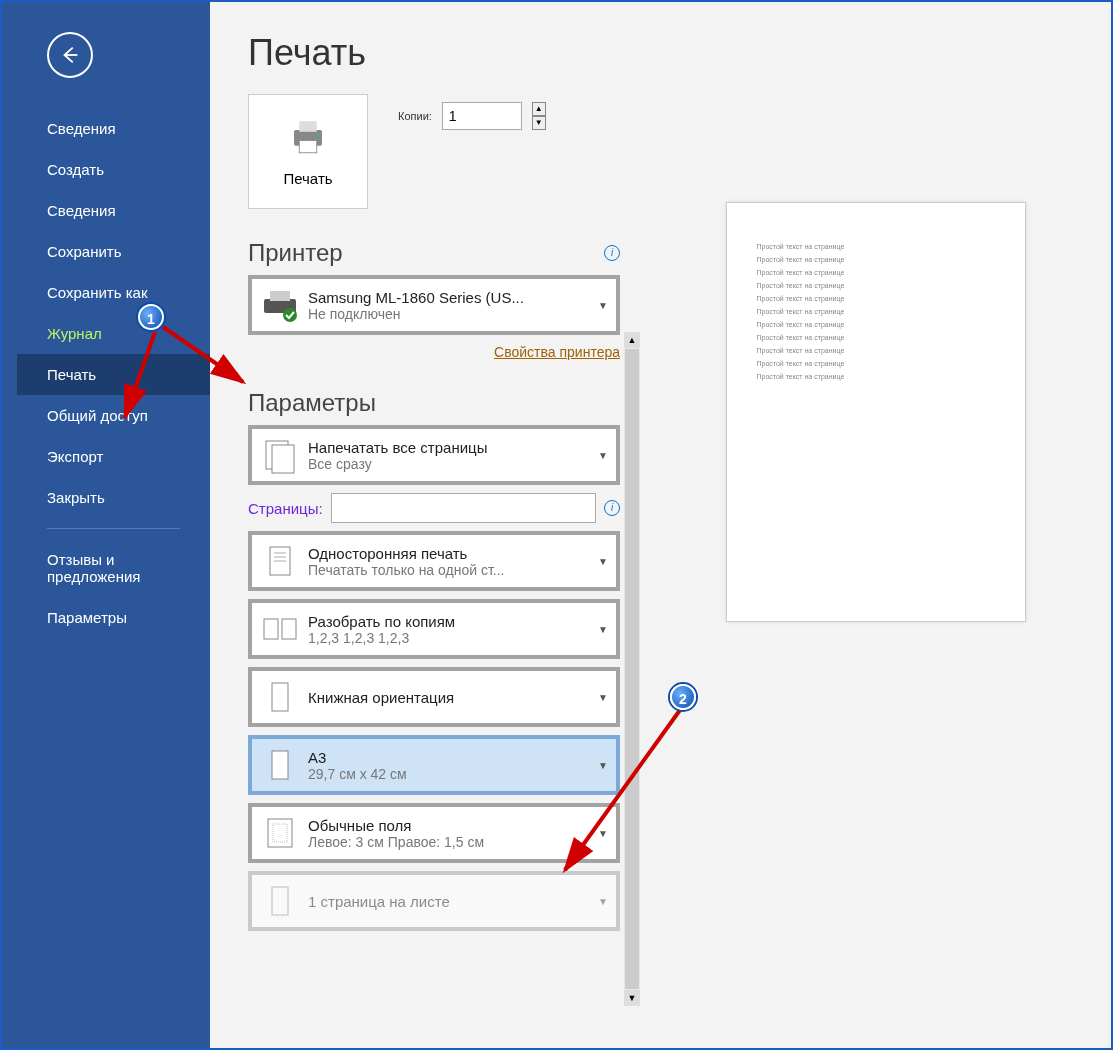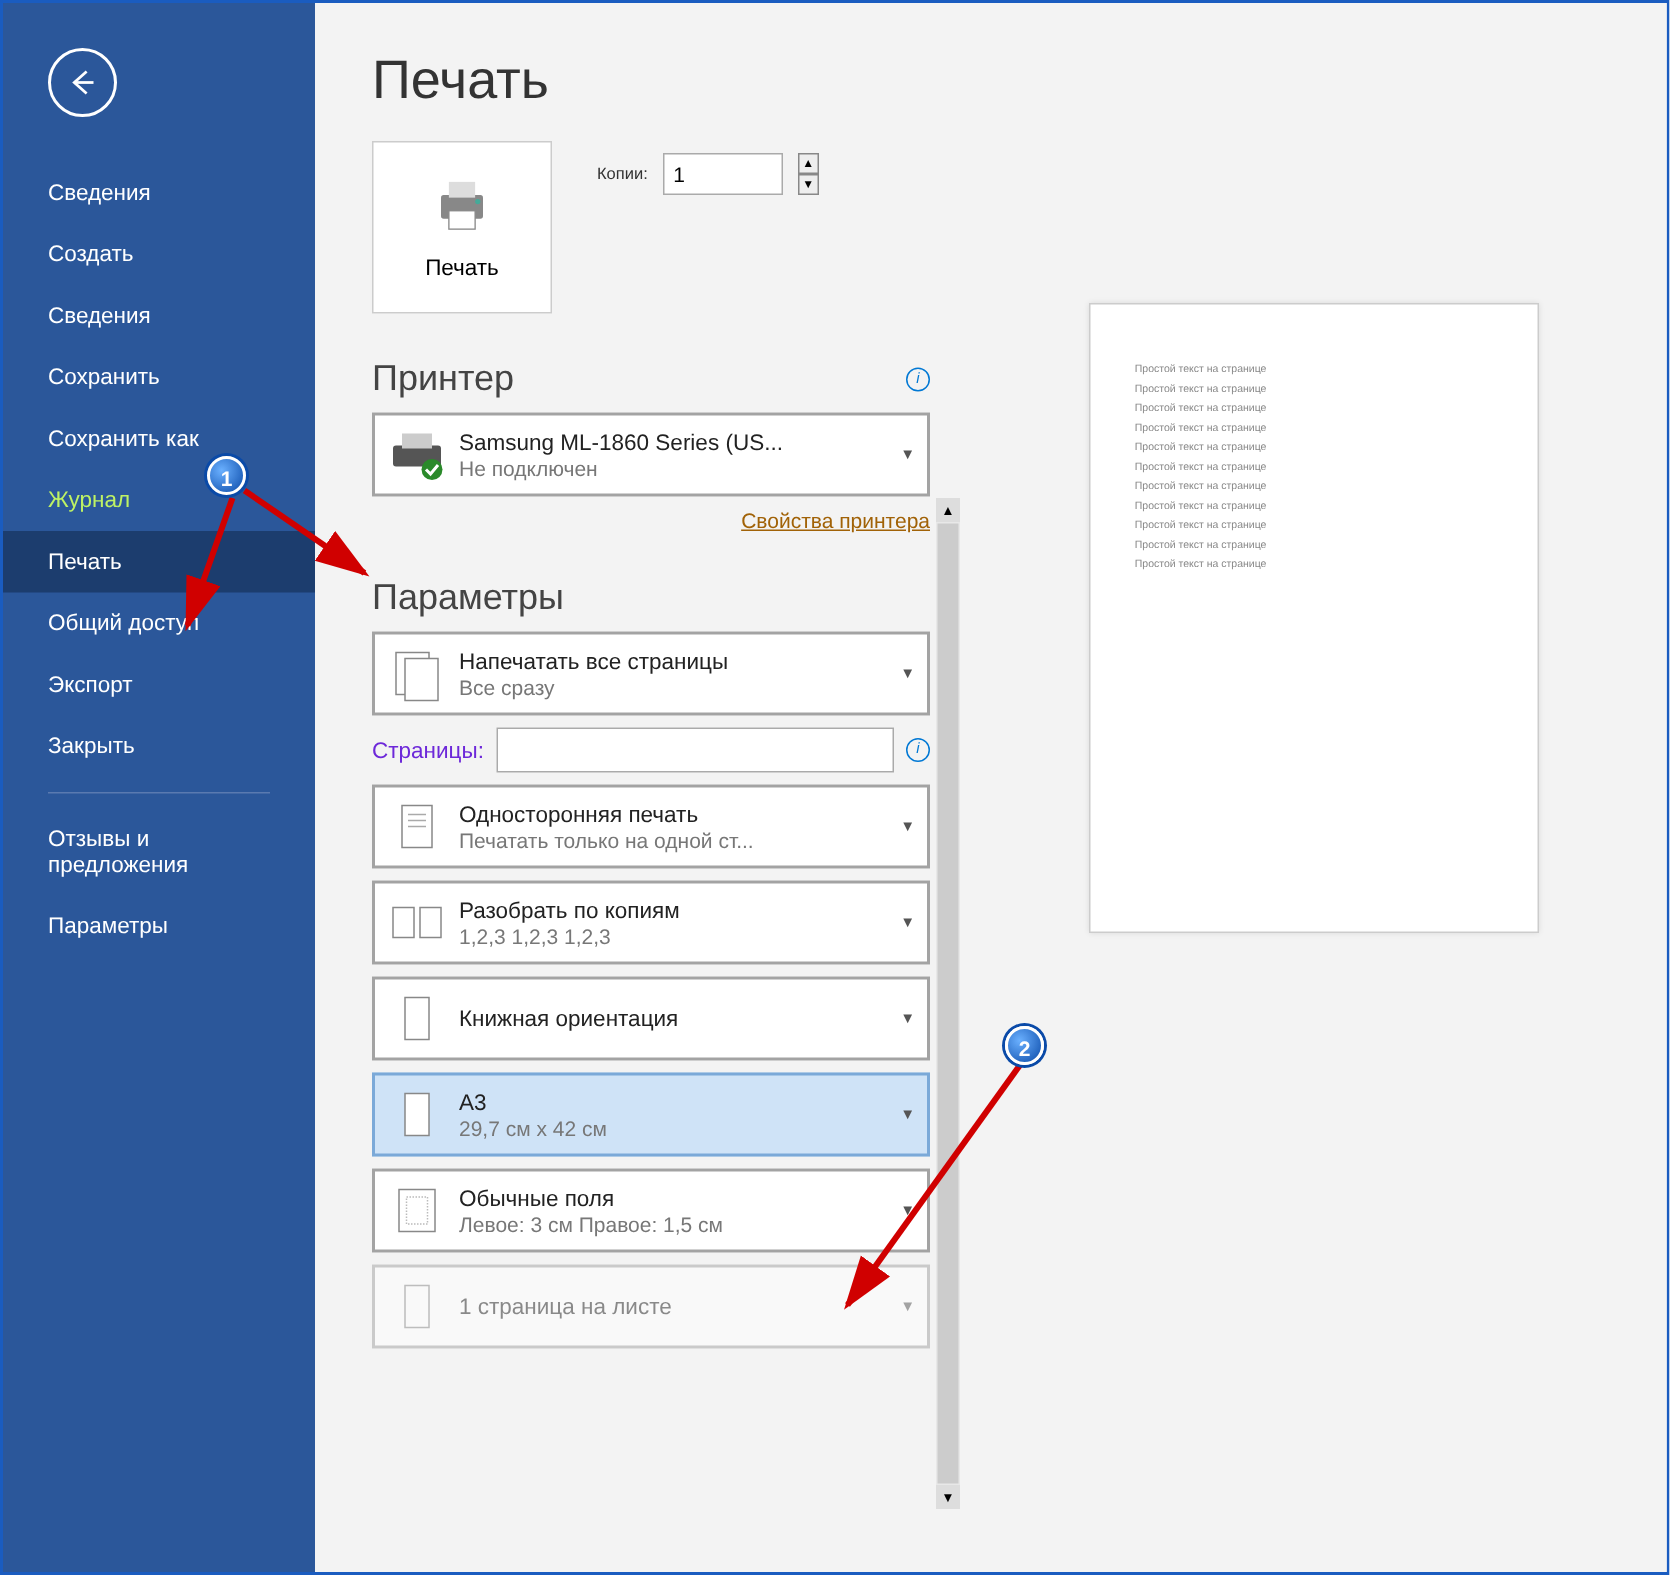--- a/index.html
+++ b/index.html
@@ -1,20 +1,20 @@
 <!DOCTYPE html>
 <html><head>
 <meta charset="utf-8">
 <style>
 * { margin: 0; padding: 0; box-sizing: border-box; font-family: "Segoe UI", Arial, sans-serif; }
 body { background: #fff; width: 1113px; height: 1050px; overflow: hidden; position: relative; }
 
 .app { display: flex; height: 100%; border: 2px solid #1a5cc0; }
 
-.sidebar { width: 208px; background: #2b579a; color: #fff; display: flex; flex-direction: column; padding-top: 30px; }
+.sidebar { width: 208px; background: #2b579a; color: #fff; display: flex; flex-direction: column; padding-top: 30px; padding-left: 15px; }
 .back-btn { width: 46px; height: 46px; border: 2px solid #fff; border-radius: 50%; margin-left: 30px; margin-bottom: 30px; display: flex; align-items: center; justify-content: center; cursor: pointer; }
 .back-btn svg { width: 22px; height: 22px; }
 .nav-item { padding: 12px 30px; font-size: 15px; cursor: pointer; color: #fff; }
 .nav-item.active { background: #1c3d6e; }
 .nav-item.disabled { color: #bef264; }
 .nav-sep { border-top: 1px solid #5a7ab0; margin: 10px 30px; }
 
 .main { flex: 1; background: #f3f3f3; display: flex; position: relative; }
 .settings-col { width: 430px; padding: 0 0 0 0; position: relative; }
 .preview-col { flex: 1; background: #f3f3f3; position: relative; padding: 20px; }
@@ -28,21 +28,21 @@
 .print-btn-label { font-size: 15px; }
 .copies-row { display: flex; align-items: center; gap: 10px; margin-top: 8px; }
 .copies-label { font-size: 11px; color: #333; }
 .copies-input { width: 80px; height: 28px; border: 1px solid #aaa; padding: 0 6px; font-size: 14px; }
 .spinner { display: flex; flex-direction: column; }
 .spinner div { width: 14px; height: 14px; border: 1px solid #888; background: #eee; font-size: 8px; text-align: center; line-height: 12px; cursor: pointer; }
 
 .section-title { font-size: 24px; font-weight: 400; color: #444; padding: 10px 0 8px 38px; position: relative; }
 .info-icon { position: absolute; right: 20px; top: 16px; width: 16px; height: 16px; border: 1px solid #0078d4; border-radius: 50%; color: #0078d4; font-size: 10px; text-align: center; line-height: 14px; font-style: italic; }
 
-.dropdown { margin: 0 20px 8px 38px; border: 2px solid #a3a3a3; background: #fff; padding: 6px 8px; display: flex; align-items: center; gap: 8px; cursor: pointer; position: relative; min-height: 56px; }
+.dropdown { margin: 0 20px 8px 38px; border: 4px solid #a3a3a3; background: #fff; padding: 6px 8px; display: flex; align-items: center; gap: 8px; cursor: pointer; position: relative; min-height: 56px; }
 .dropdown.highlighted { background: #cfe3f7; border-color: #7ba9d8; }
 .dropdown .icon { width: 40px; height: 40px; flex-shrink: 0; display: flex; align-items: center; justify-content: center; }
 .dropdown .txt { flex: 1; }
 .dropdown .line1 { font-size: 15px; color: #222; white-space: nowrap; overflow: hidden; text-overflow: ellipsis; max-width: 250px; }
 .dropdown .line2 { font-size: 14px; color: #777; }
 .dropdown .chev { font-size: 10px; color: #555; }
 
 .link-row { text-align: right; padding: 0 20px 18px 0; }
 .link { color: #a16207; text-decoration: underline; font-size: 14px; cursor: pointer; }
 

